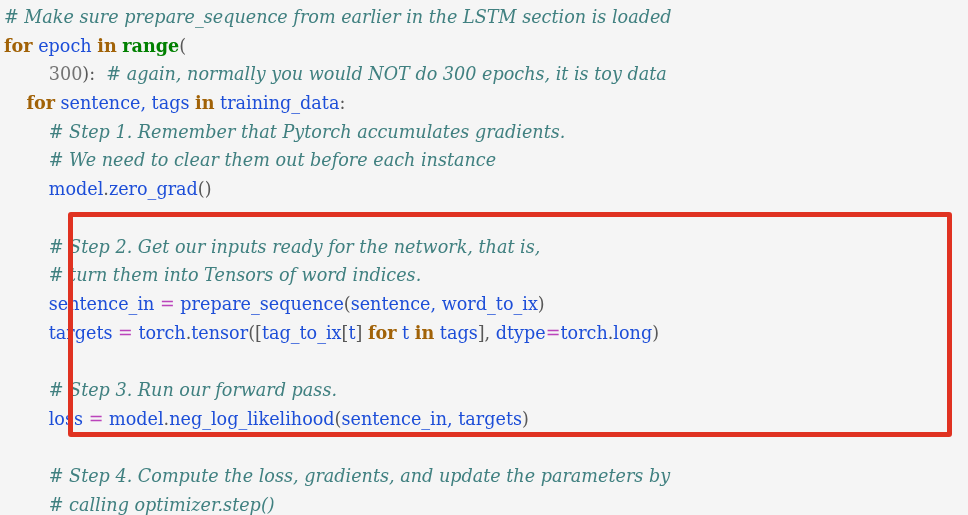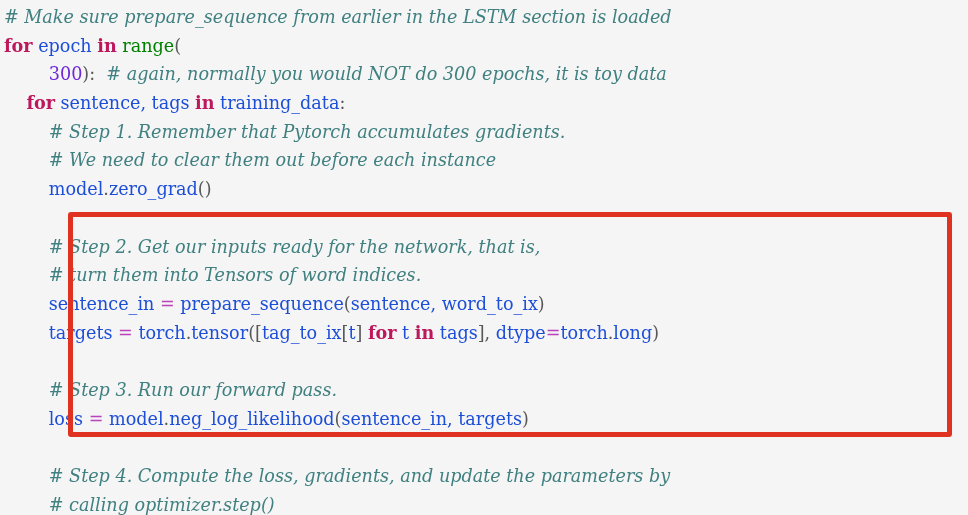--- a/index.html
+++ b/index.html
@@ -33,23 +33,23 @@
     white-space: pre;
     letter-spacing: 0px;
   }
   .ln {
     height: 28.7px;
     white-space: pre;
     color: #404040;
   }
   
   .c  { color: #408080; font-style: italic; }      
-  .k  { color: #be185d; font-weight: bold; }        
-  .nb { color: #008000; }                           
-  .mi { color: #6d28d9; }                           
+  .k  { color: #a16207; font-weight: bold; }        
+  .nb { color: #008000; font-weight: bold; }                           
+  .mi { color: #737373; }                           
   .o  { color: #bb44bb; }                           
   .n  { color: #1d4ed8; }                           
   .p  { color: #585858; }                           
 
   #highlight-box {
     position: absolute;
     left: 68px;
     top: 212px;
     width: 884px;
     height: 225px;

